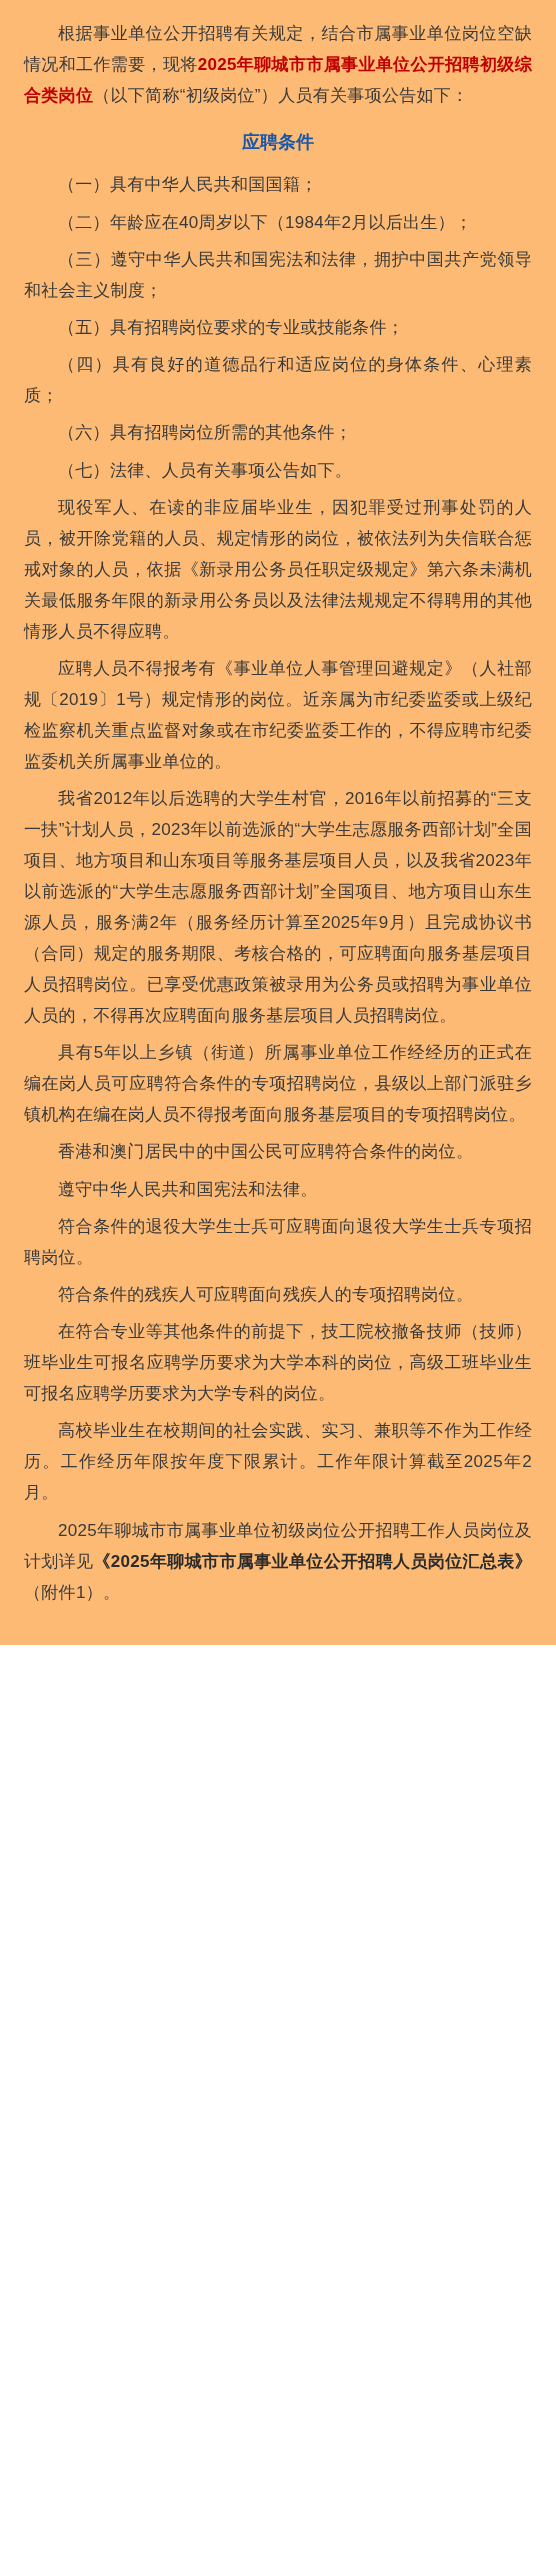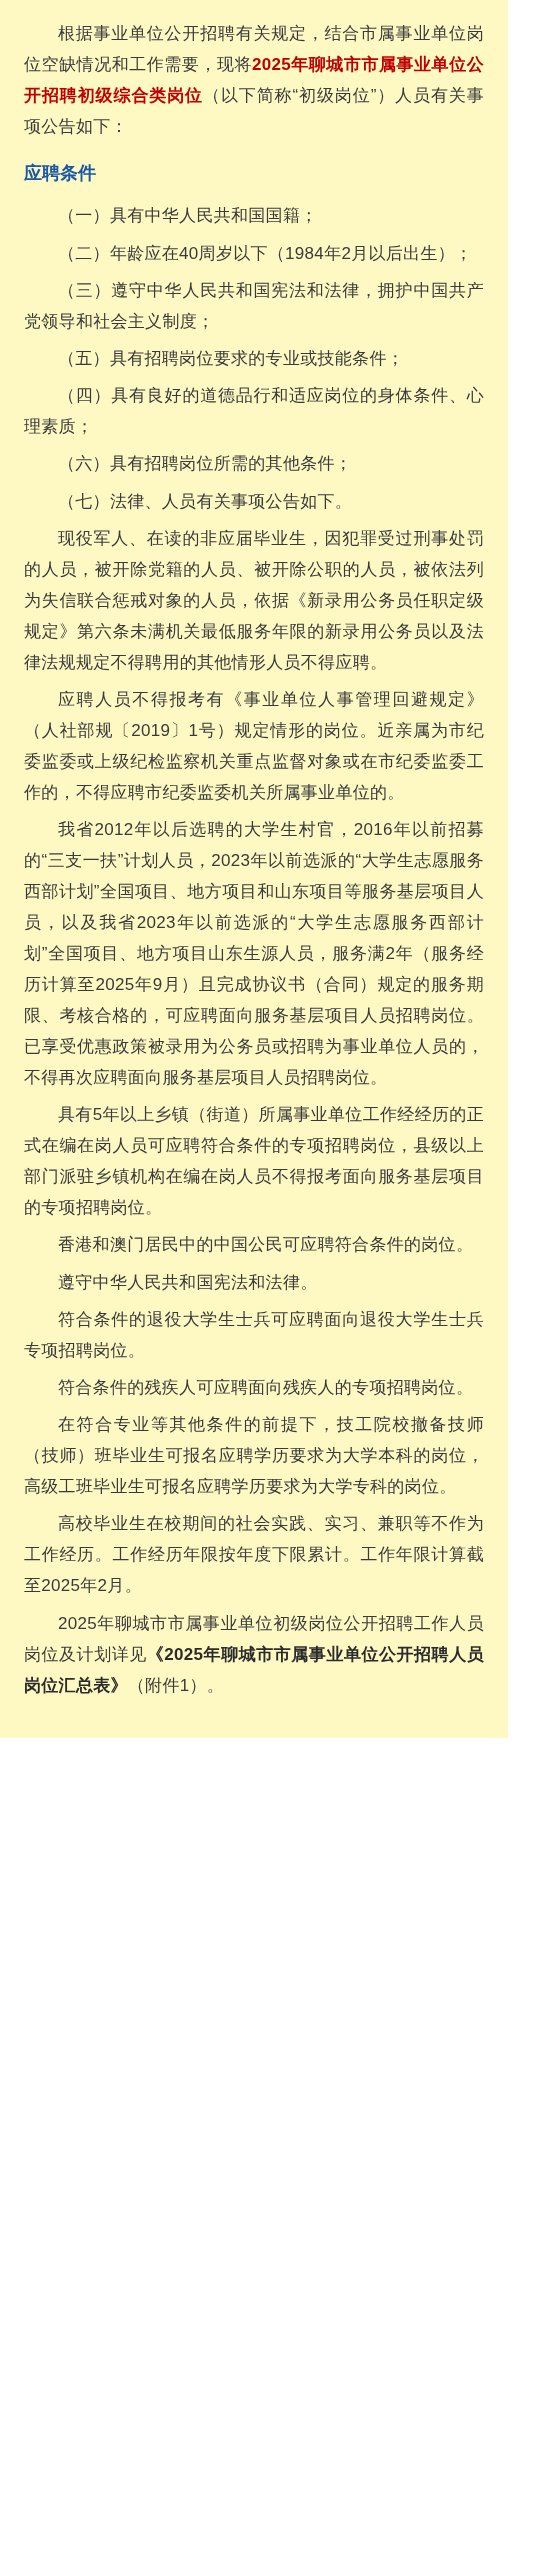--- a/index.html
+++ b/index.html
@@ -6,44 +6,45 @@
     margin: 0;
     padding: 0;
     background: #ffffff;
   }
   body {
     width: 556px;
     font-family: "Liberation Sans", sans-serif;
     color: #333333;
   }
   .page {
-    width: 508px;
+    width: 556px;
     box-sizing: border-box;
     padding: 17.5px 24px 31px 24px;
-    background: #fef9c3;
+    background: #fdba74;
   }
   .para {
     font-size: 17px;
     line-height: 31px;
     letter-spacing: 0.3px;
     text-align: justify;
     text-justify: inter-ideograph;
     margin: 0 0 6.2px 0;
     text-indent: 34px;
     color: #3a3a3a;
   }
   .para .hl {
     color: #c00000;
     font-weight: bold;
   }
   .para .bold {
     font-weight: bold;
     color: #2b2b2b;
   }
   .section-title {
+    text-align: center;
     font-size: 18px;
     line-height: 28px;
     font-weight: bold;
     color: #1a57a8;
     margin: 17.5px 0 13.4px 0;
   }
 </style>
 </head>
 <body>
 
@@ -51,21 +52,21 @@
   <div id="content">
       <div class="para"><span>根据事业单位公开招聘有关规定，结合市属事业单位岗位空缺情况和工作需要，现将</span><span class="hl">2025年聊城市市属事业单位公开招聘初级综合类岗位</span><span>（以下简称“初级岗位”）人员有关事项公告如下：</span></div>
       <div class="section-title">应聘条件</div>
       <div class="para"><span>（一）具有中华人民共和国国籍；</span></div>
       <div class="para"><span>（二）年龄应在40周岁以下（1984年2月以后出生）；</span></div>
       <div class="para"><span>（三）遵守中华人民共和国宪法和法律，拥护中国共产党领导和社会主义制度；</span></div>
       <div class="para"><span>（五）具有招聘岗位要求的专业或技能条件；</span></div>
       <div class="para"><span>（四）具有良好的道德品行和适应岗位的身体条件、心理素质；</span></div>
       <div class="para"><span>（六）具有招聘岗位所需的其他条件；</span></div>
       <div class="para"><span>（七）法律、人员有关事项公告如下。</span></div>
-      <div class="para"><span>现役军人、在读的非应届毕业生，因犯罪受过刑事处罚的人员，被开除党籍的人员、被开除公职的人员，被依法列为失信联合惩戒对象的人员，依据《新录用公务员任职定级规定》第六条未满机关最低服务年限的新录用公务员以及法律法规规定不得聘用的其他情形人员不得应聘。</span></div>
+      <div class="para"><span>现役军人、在读的非应届毕业生，因犯罪受过刑事处罚的人员，被开除党籍的人员、规定情形的岗位，被依法列为失信联合惩戒对象的人员，依据《新录用公务员任职定级规定》第六条未满机关最低服务年限的新录用公务员以及法律法规规定不得聘用的其他情形人员不得应聘。</span></div>
       <div class="para"><span>应聘人员不得报考有《事业单位人事管理回避规定》（人社部规〔2019〕1号）规定情形的岗位。近亲属为市纪委监委或上级纪检监察机关重点监督对象或在市纪委监委工作的，不得应聘市纪委监委机关所属事业单位的。</span></div>
       <div class="para"><span>我省2012年以后选聘的大学生村官，2016年以前招募的“三支一扶”计划人员，2023年以前选派的“大学生志愿服务西部计划”全国项目、地方项目和山东项目等服务基层项目人员，以及我省2023年以前选派的“大学生志愿服务西部计划”全国项目、地方项目山东生源人员，服务满2年（服务经历计算至2025年9月）且完成协议书（合同）规定的服务期限、考核合格的，可应聘面向服务基层项目人员招聘岗位。已享受优惠政策被录用为公务员或招聘为事业单位人员的，不得再次应聘面向服务基层项目人员招聘岗位。</span></div>
       <div class="para"><span>具有5年以上乡镇（街道）所属事业单位工作经经历的正式在编在岗人员可应聘符合条件的专项招聘岗位，县级以上部门派驻乡镇机构在编在岗人员不得报考面向服务基层项目的专项招聘岗位。</span></div>
       <div class="para"><span>香港和澳门居民中的中国公民可应聘符合条件的岗位。</span></div>
       <div class="para"><span>遵守中华人民共和国宪法和法律。</span></div>
       <div class="para"><span>符合条件的退役大学生士兵可应聘面向退役大学生士兵专项招聘岗位。</span></div>
       <div class="para"><span>符合条件的残疾人可应聘面向残疾人的专项招聘岗位。</span></div>
       <div class="para"><span>在符合专业等其他条件的前提下，技工院校撤备技师（技师）班毕业生可报名应聘学历要求为大学本科的岗位，高级工班毕业生可报名应聘学历要求为大学专科的岗位。</span></div>
       <div class="para"><span>高校毕业生在校期间的社会实践、实习、兼职等不作为工作经历。工作经历年限按年度下限累计。工作年限计算截至2025年2月。</span></div>
       <div class="para"><span>2025年聊城市市属事业单位初级岗位公开招聘工作人员岗位及计划详见</span><span class="bold">《2025年聊城市市属事业单位公开招聘人员岗位汇总表》</span><span>（附件1）。</span></div>

